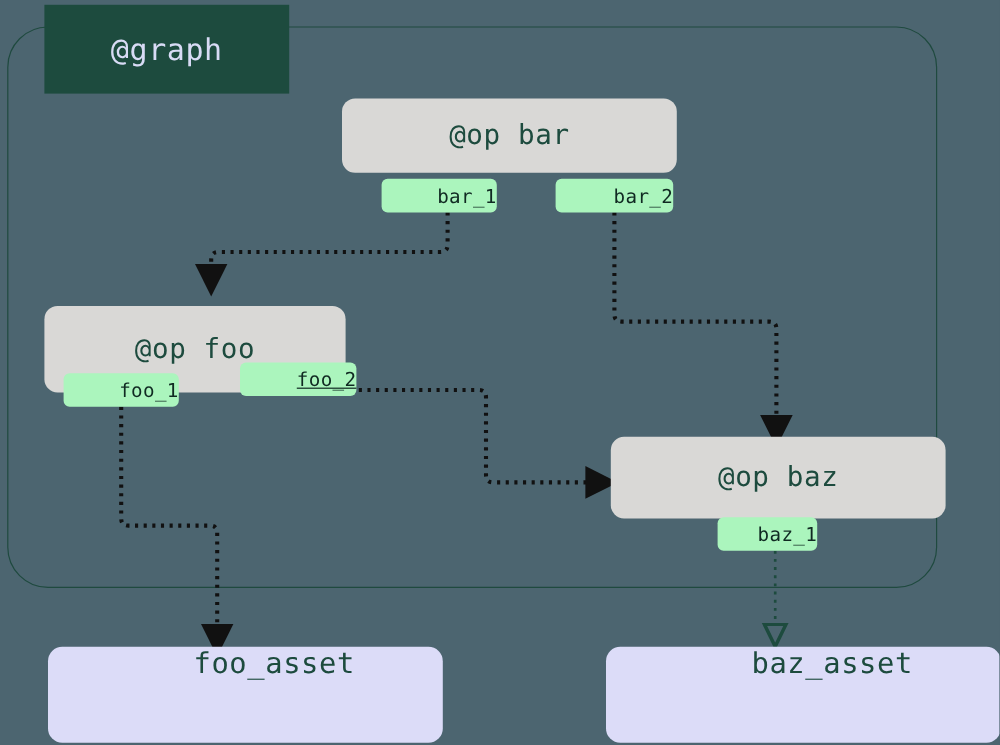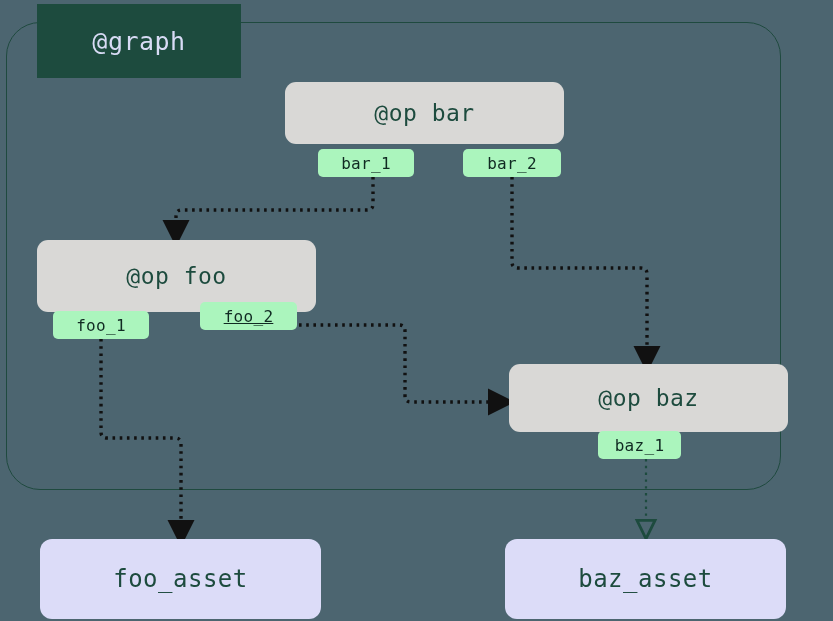--- a/index.html
+++ b/index.html
@@ -61,37 +61,37 @@
     font-size: 23px;
     letter-spacing: 0.5px;
   }
   
   .chip {
     position: absolute;
     background: #abf5bd;
     border-radius: 5px;
     display: flex;
     align-items: center;
-    justify-content: center;
+    justify-content: flex-end;
     color: #102a22;
     font-size: 16px;
     height: 28px;
     letter-spacing: 0.3px;
   }
   
   .asset-node {
     position: absolute;
     background: #dcdcf8;
     border-radius: 12px;
     display: flex;
-    align-items: center;
     justify-content: center;
     color: #1d4b3e;
     font-size: 24px;
     letter-spacing: 0.5px;
+    padding-left: 48px;
   }
 </style>
 </head>
 <body>
 
 <div id="canvas">
 
   <div class="graph-container"></div>
 
   <svg class="edges" viewBox="0 0 833 621" xmlns="http://www.w3.org/2000/svg">
@@ -122,21 +122,21 @@
   <div class="op-node" style="left:285px; top:82px; width:279px; height:62px;">
     <span>@op bar</span>
   </div>
   <div class="chip" style="left:318px; top:149px; width:96px;">
     <span>bar_1</span>
   </div>
   <div class="chip" style="left:463px; top:149px; width:98px;">
     <span>bar_2</span>
   </div>
 
-  <div class="op-node" style="left:37px; top:240px; width:279px; height:72px;">
+  <div class="op-node" style="left:37px; top:255px; width:251px; height:72px;">
     <span>@op foo</span>
   </div>
   <div class="chip" style="left:53px; top:311px; width:96px;">
     <span>foo_1</span>
   </div>
   <div class="chip" style="left:200px; top:302px; width:97px;text-decoration:underline;">
     <span>foo_2</span>
   </div>
 
   <div class="op-node" style="left:509px; top:364px; width:279px; height:68px;">

